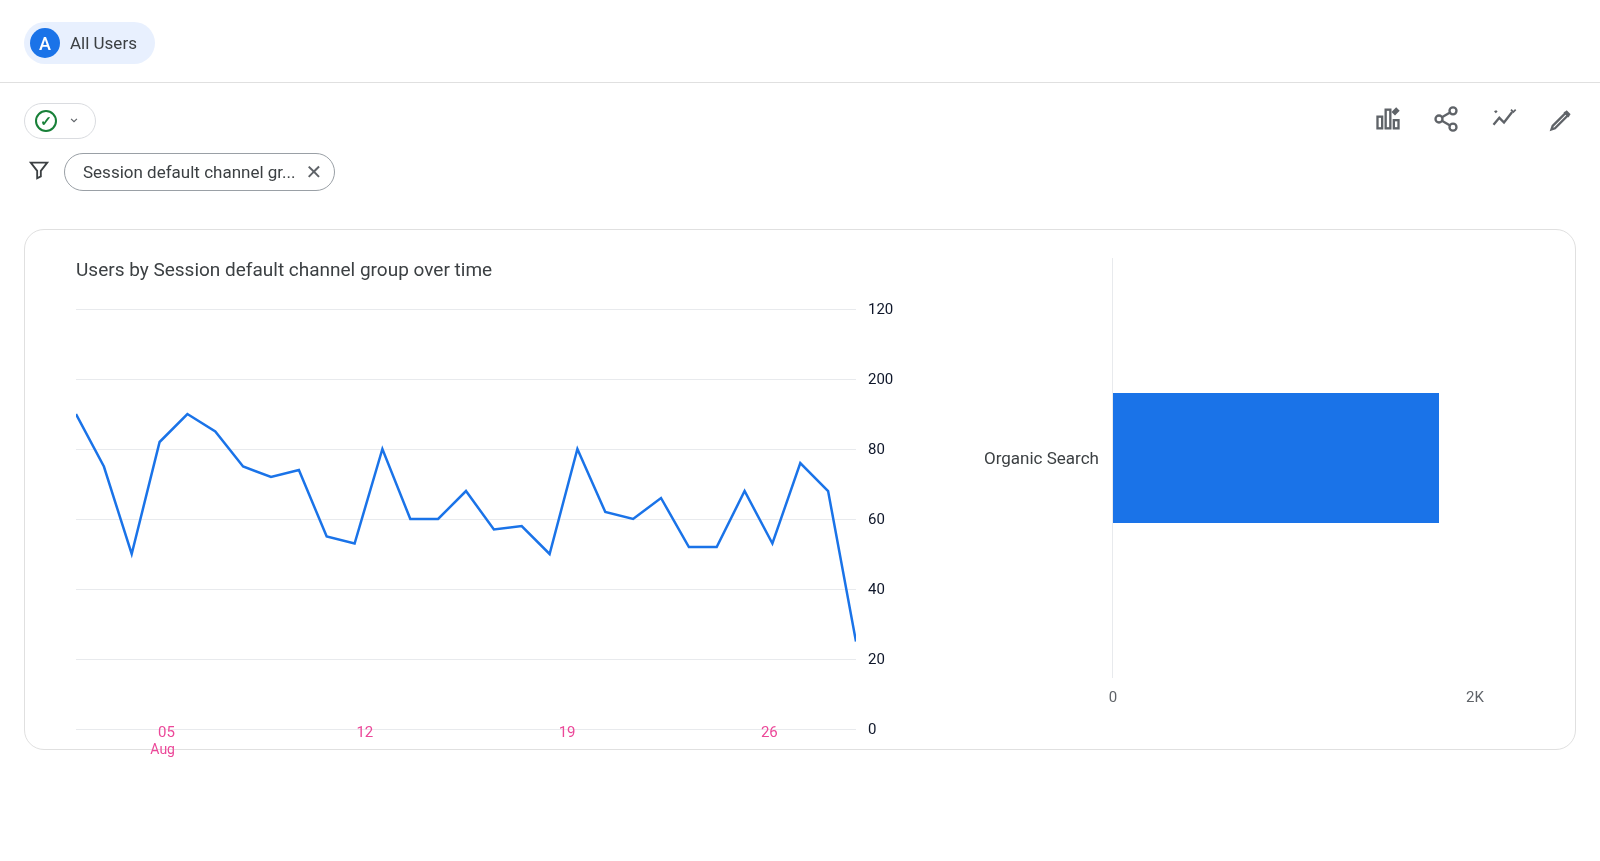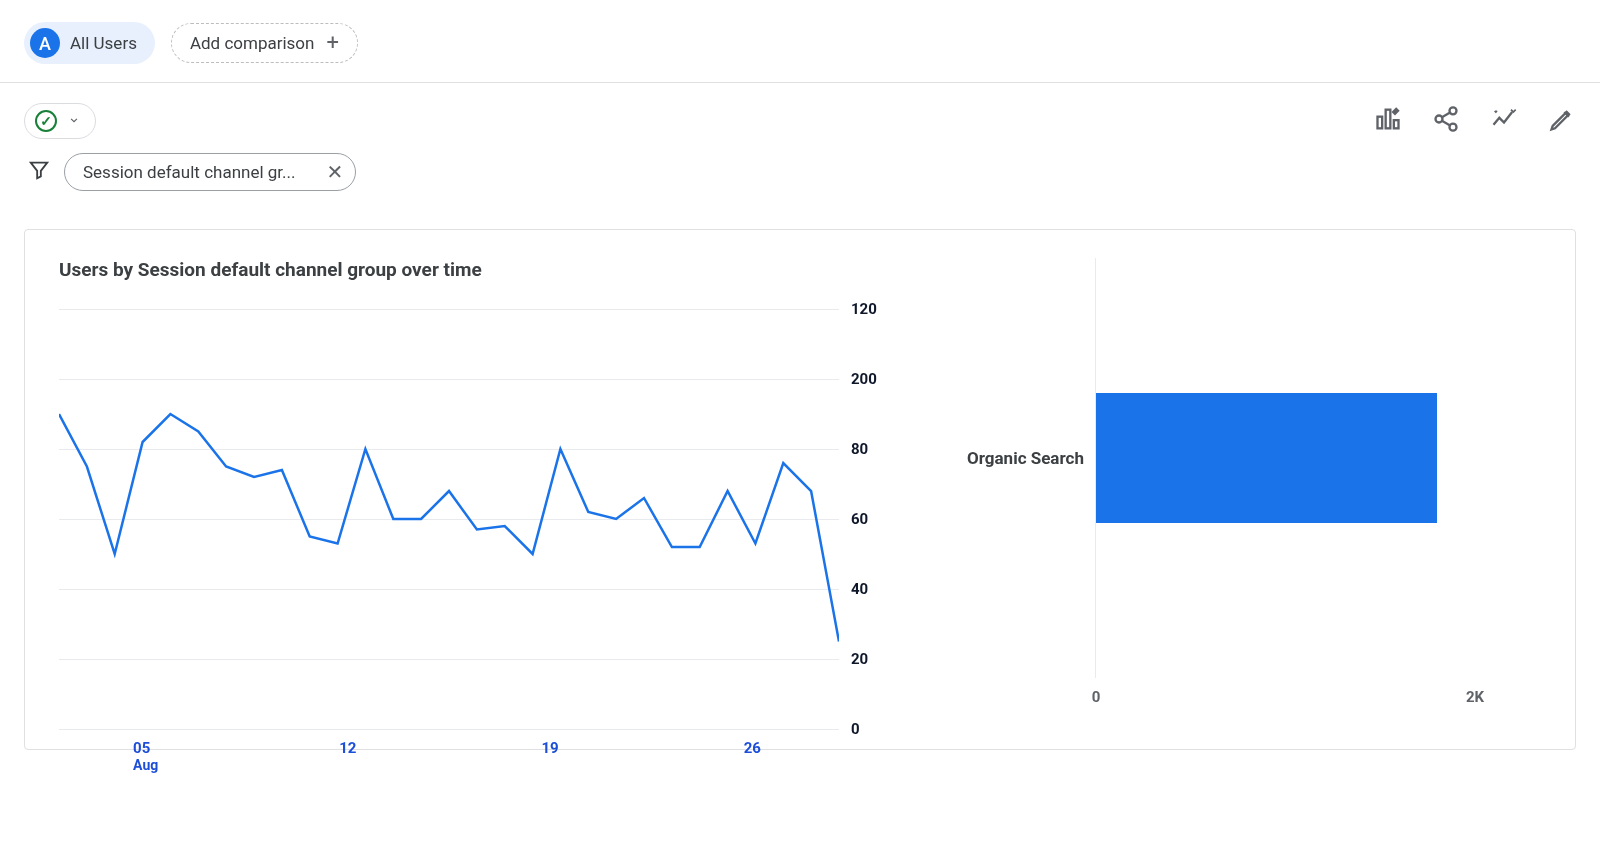--- a/index.html
+++ b/index.html
@@ -61,67 +61,62 @@
   .title-actions { display: flex; align-items: center; gap: 30px; color: #5f6368; }
   .action-icon { cursor: pointer; }
   .action-icon svg { width: 28px; height: 28px; fill: none; stroke: #5f6368; stroke-width: 2; }
 
   .filter-row {
     display: flex; align-items: center; gap: 14px;
     padding: 14px 24px 8px 28px;
   }
   .funnel-icon svg { width: 22px; height: 22px; stroke: #3c4043; stroke-width: 2; fill: none; }
   .filter-chip {
-    display: flex; align-items: center; gap: 31px;
+    display: flex; align-items: center; gap: 10px;
     border: 1px solid #9aa0a6; border-radius: 20px;
     padding: 6px 12px 6px 18px; cursor: pointer;
     color: #3c4043; font-size: 17px;
   }
   .close-x { color: #5f6368; font-size: 20px; cursor: pointer; }
 
   .charts-wrap {
     margin: 30px 24px 0 24px;
     border: 1px solid #e0e0e0;
-    border-radius: 4px;
+    border-radius: 20px;
     background: #fff;
-    padding: 28px 10px 20px 0;
+    padding: 28px 10px 20px 17px;
     display: flex;
     gap: 20px;
-    font-weight: bold;
   }
   .chart-left { flex: 0 0 900px; padding-left: 34px; }
   .chart-right { flex: 1; padding-left: 10px; padding-right: 30px; }
   .chart-title { font-size: 19px; color: #3c4043; margin-bottom: 28px; }
 
   .line-plot { position: relative; width: 830px; height: 420px; }
   .grid-line { position: absolute; left: 0; width: 780px; border-top: 1px solid #e8eaed; }
   .y-tick { position: absolute; left: 792px; font-size: 15px; color: #0f172a; transform: translateY(-50%); }
-  .x-tick { position: absolute; top: 430px; font-size: 15px; color: #1d4ed8; transform: translateX(-50%); text-align: left; }
+  .x-tick { position: absolute; top: 414px; font-size: 15px; color: #ec4899; transform: translateX(-50%); text-align: right; }
   .x-sub { display: block; font-size: 14px; }
   .line-svg { position: absolute; left: 0; top: 0; width: 780px; height: 420px; }
   .line-path { fill: none; stroke: #1a73e8; stroke-width: 2.5; }
 
   .bar-plot { position: relative; width: 100%; height: 420px; margin-top: 0; }
   .bar-area { position: absolute; left: 140px; right: 60px; top: 0; bottom: 0; border-left: 1px solid #e8eaed; }
   .bar-rect { position: absolute; background: #1a73e8; }
   .bar-cat { position: absolute; left: 12px; font-size: 17px; color: #3c4043; transform: translateY(-50%); }
   .bar-xtick { position: absolute; bottom: -28px; font-size: 15px; color: #5f6368; transform: translateX(-50%); }
 </style>
 </head>
 <body>
 
 <div class="topbar">
   <div class="topbar-left">
     <div class="all-users-chip">
       <div class="avatar-a">A</div>
       <span class="label">All Users</span>
-    </div>
-    <div class="add-comparison">
-      <span>Add comparison</span>
-      <span class="plus-icon">+</span>
     </div>
   </div>
 </div>
 
 <div class="title-row">
   <div class="title-left">
     <div class="status-pill">
       <div class="check-circle">✓</div>
       <span>
         <svg width="14" height="14" viewBox="0 0 24 24">

